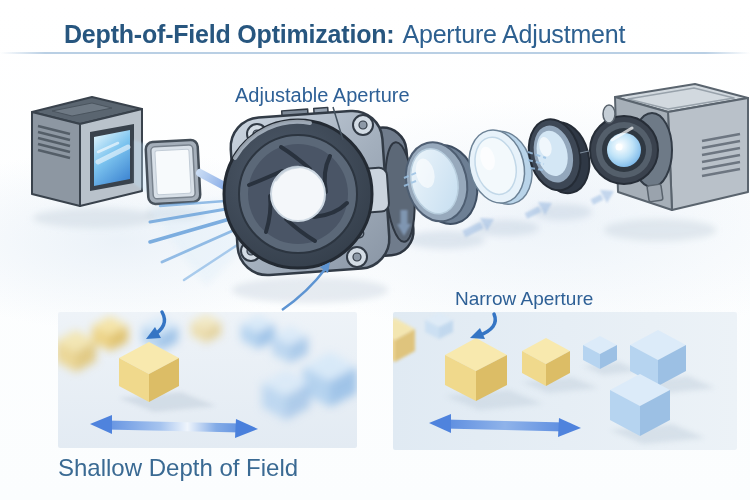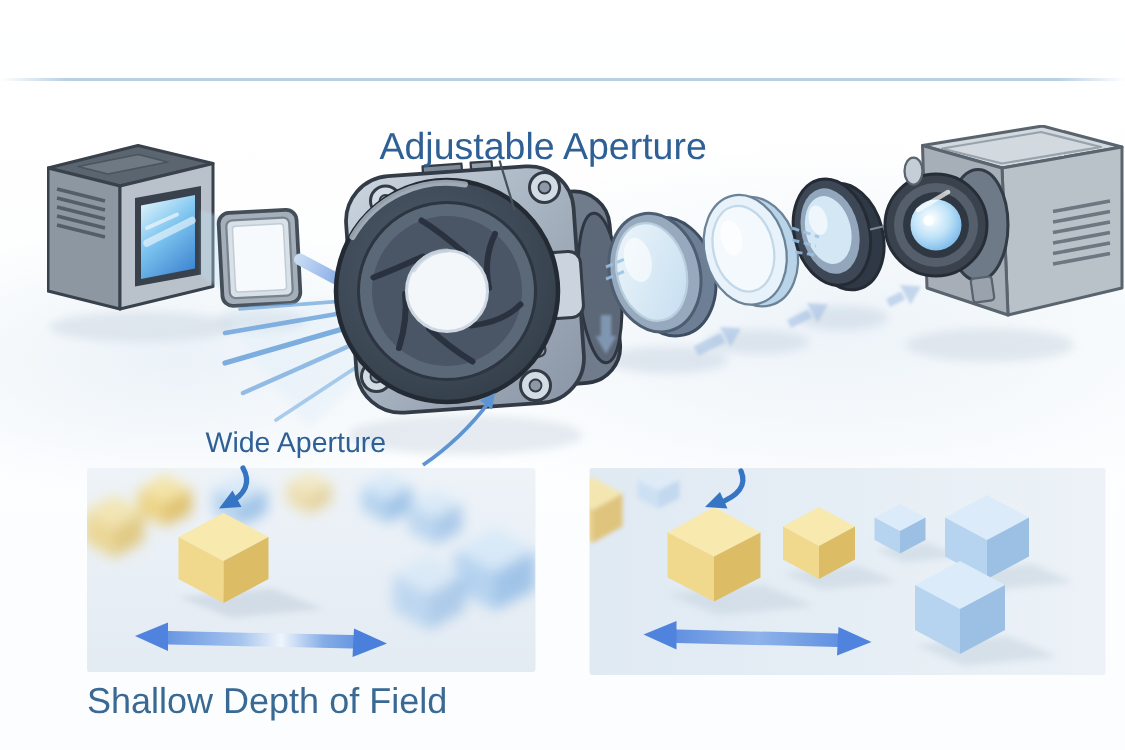--- a/index.html
+++ b/index.html
@@ -11,39 +11,42 @@
       radial-gradient(ellipse 420px 170px at 74% 44%, rgba(213,227,241,.40), transparent 72%),
       linear-gradient(#ffffff,#fbfdfe);
   }
   .title{position:absolute;left:64px;top:20px;white-space:nowrap;color:#27567f;font-size:25px;letter-spacing:-0.2px;}
   .title .strong{font-weight:bold;}
   .title .rest{font-weight:normal;margin-left:8px;color:#2d6090;}
   .divider{position:absolute;left:0;top:52px;width:750px;height:2px;
     background:linear-gradient(to right, rgba(185,207,228,0), #b9cfe4 6%, #b9cfe4 94%, rgba(185,207,228,0));}
   .svg-layer{position:absolute;left:0;top:0;width:750px;height:500px;pointer-events:none;}
   .diagram-label{position:absolute;color:#2e6096;white-space:nowrap;}
-  .lbl-aperture{left:253px;top:84px;font-size:25px;}
+  .lbl-aperture{left:235px;top:84px;font-size:20px;}
   .lbl-wide{left:137px;top:285px;font-size:19px;}
   .lbl-narrow{left:455px;top:288px;font-size:19px;}
   .panel{position:absolute;overflow:hidden;border-radius:2px;}
   .panel-left{left:58px;top:312px;width:299px;height:136px;
     background:linear-gradient(180deg,#eef3f8,#e3ebf3);}
   .panel-right{left:393px;top:312px;width:344px;height:138px;
     background:linear-gradient(90deg,#e0eaf3,#ecf2f7);}
   .caption{position:absolute;top:454px;text-align:left;color:#3a6a93;font-size:24px;}
   .cap-left{left:58px;width:299px;}
   .cap-right{left:393px;width:344px;}
   .overlay{z-index:6;}
   .panel svg{display:block;}
 </style>
 </head>
 <body>
 
 <div class="stage">
 
+  <div class="title">
+    <span class="strong">Depth-of-Field Optimization:</span><span class="rest">Aperture Adjustment</span>
+  </div>
   <div class="divider"></div>
 
   <svg class="svg-layer" viewBox="0 0 750 500">
     <defs>
       <linearGradient id="scr" x1="94" y1="137" x2="130" y2="179" gradientUnits="userSpaceOnUse">
         <stop offset="0" stop-color="#d8f0fb"></stop>
           <stop offset="0.45" stop-color="#7cc4ef"></stop>
           <stop offset="1" stop-color="#3f86d2"></stop>
       </linearGradient>
       <linearGradient id="arr1" x1="198" y1="172" x2="246" y2="197" gradientUnits="userSpaceOnUse">
@@ -227,21 +230,21 @@
       <polygon points="614,191 607,203 600,190" fill="#9dbce2"></polygon>
     </g>
 
     <g>
       <path d="M 282,310 Q 308,292 326,268" fill="none" stroke="#5d94d2" stroke-width="2.5"></path>
       <polygon points="330,262 328,273 320,267" fill="#5d94d2"></polygon>
     </g>
   </svg>
 
   <div class="diagram-label lbl-aperture">Adjustable Aperture</div>
-  <div class="diagram-label lbl-wide">Wide Aperture</div>
+  <div class="diagram-label lbl-narrow">Narrow Aperture</div>
 
   <div class="panel panel-left">
     <svg width="299" height="136" viewBox="0 0 299 136">
       <defs>
         <filter id="pb4" x="-60%" y="-60%" width="220%" height="220%">
             <feGaussianBlur stdDeviation="4.2"></feGaussianBlur>
           </filter>
         <filter id="pb2" x="-60%" y="-60%" width="220%" height="220%">
             <feGaussianBlur stdDeviation="2.2"></feGaussianBlur>
           </filter>

